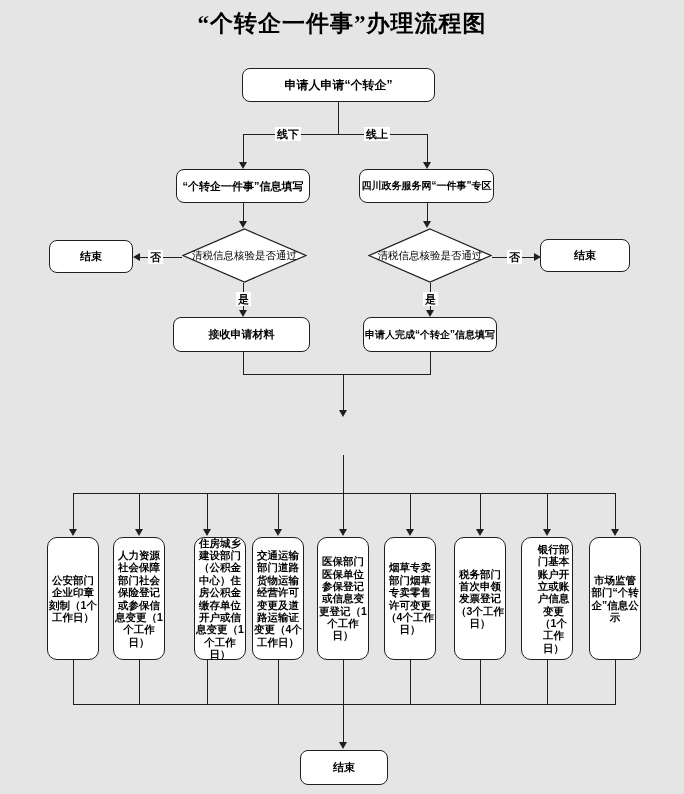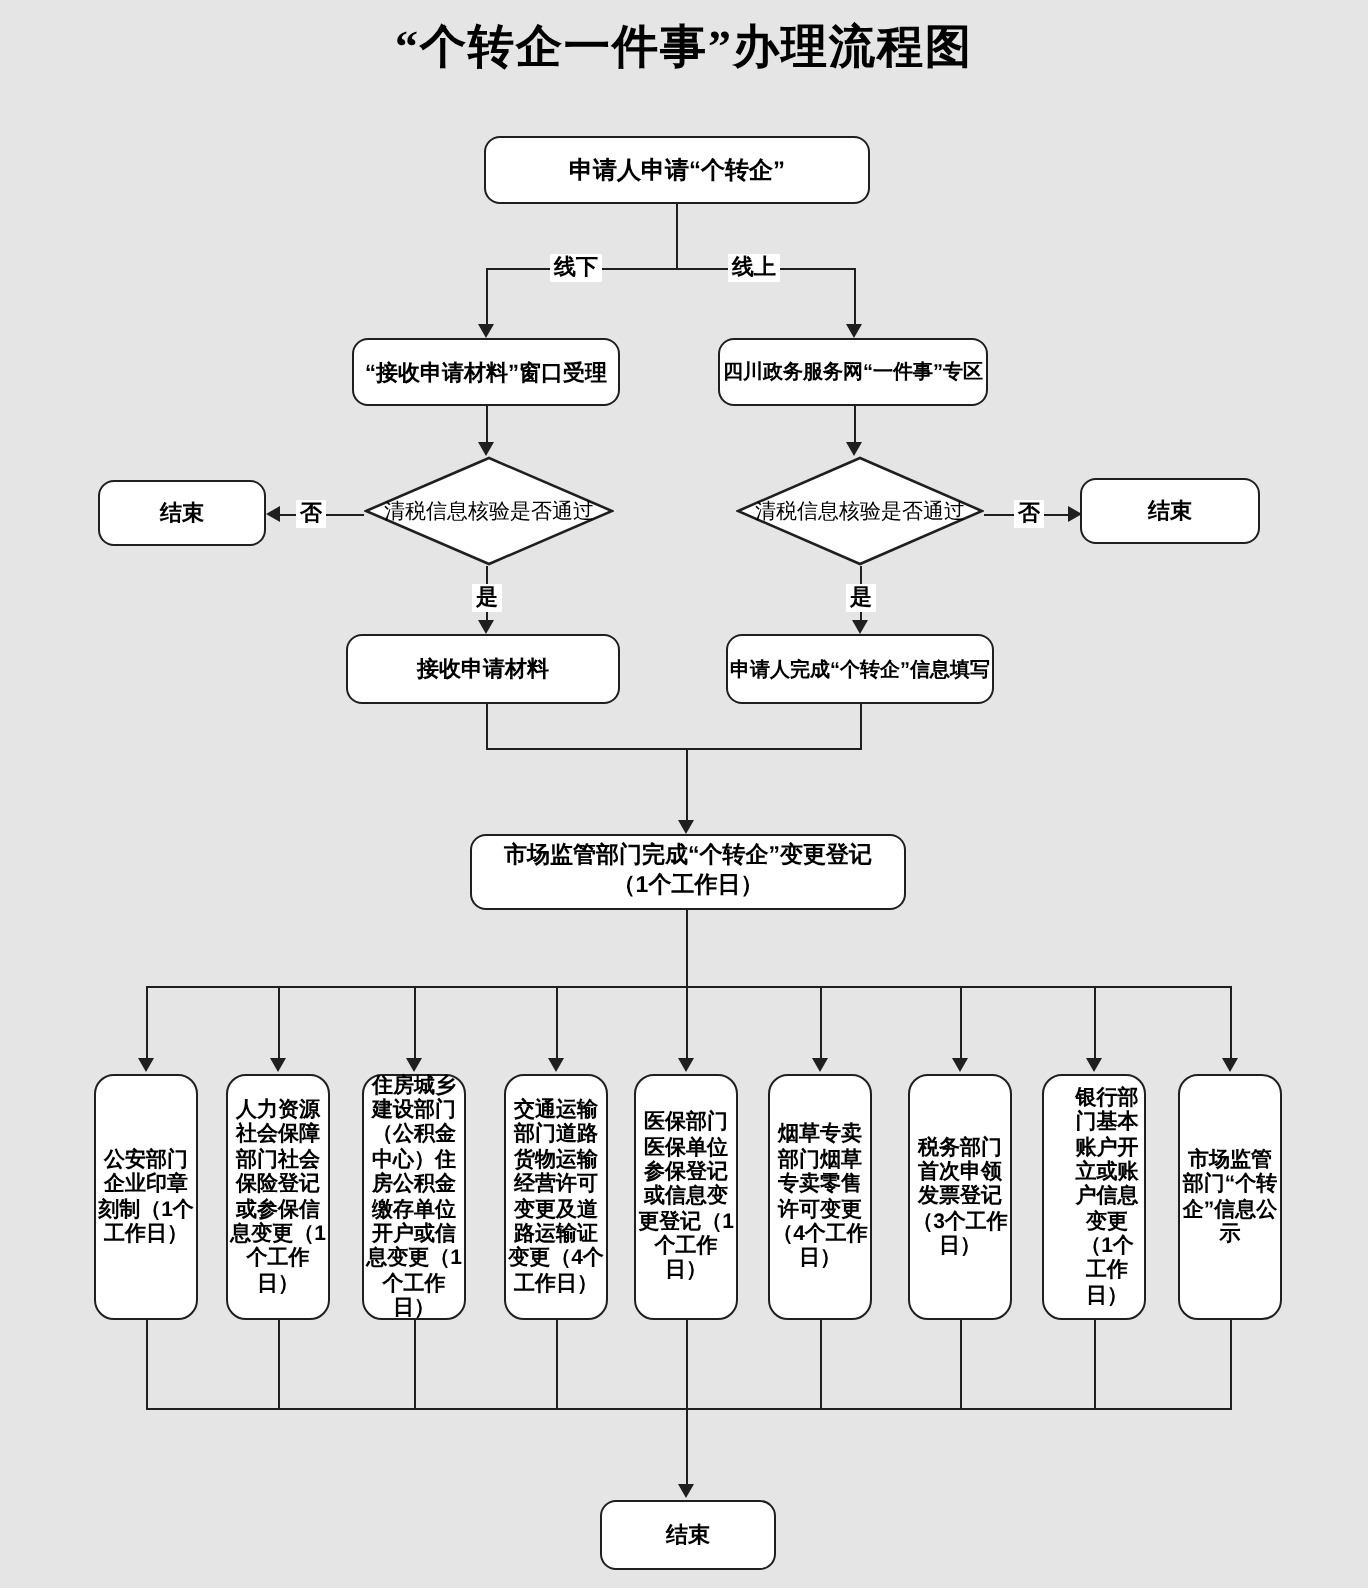--- a/index.html
+++ b/index.html
@@ -27,21 +27,21 @@
   #n-register { left:235px; top:417px; width:218px; height:38px; flex-direction:column;
                 font-size:11.5px; line-height:1.3; }
   #n-end-bottom { left:300px; top:750px; width:88px; height:35px; }
   .dept {
     position:absolute; top:537px; width:52px; height:123px;
     background:#fff; border:1.4px solid #1f1f1f; border-radius:10px;
     display:flex; align-items:center; justify-content:center; text-align:center;
     font-size:10.5px; font-weight:700; line-height:1.18; padding:1px; box-sizing:border-box;
     word-break:break-all;
   }
-  #d1{left:47px;} #d2{left:113px;} #d3{left:181px;} #d4{left:252px;} #d5{left:317px;}
+  #d1{left:47px;} #d2{left:113px;} #d3{left:194px;} #d4{left:252px;} #d5{left:317px;}
   #d6{left:384px;} #d7{left:454px;} #d8{left:521px;padding-left:14px;} #d9{left:589px;border-radius:10px;}
   .diamond { position:absolute; }
   #dm-left  { left:182px; top:228px; width:125px; height:55px; }
   #dm-right { left:368px; top:228px; width:124px; height:55px; }
   .diamond svg { display:block; width:100%; height:100%; }
   .dtext { position:absolute; inset:0; display:flex; align-items:center; justify-content:center;
            font-size:10.5px; font-weight:400; white-space:nowrap; }
   .lh, .lv { position:absolute; background:#1f1f1f; }
   .lh { height:1.3px; } .lv { width:1.3px; }
   #l1 { left:338px; top:102px; height:32px; }
@@ -147,45 +147,41 @@
   <i class="ar ar-d" id="a36"></i>
 
   <span class="chip" id="c-offline">线下</span>
   <span class="chip" id="c-online">线上</span>
   <span class="chip" id="c-no-left">否</span>
   <span class="chip" id="c-no-right">否</span>
   <span class="chip" id="c-yes-left">是</span>
   <span class="chip" id="c-yes-right">是</span>
 
   <div class="bx" id="n-start">申请人申请“个转企”</div>
-  <div class="bx" id="n-offline">“接收申请材料”窗口受理</div>
+  <div class="bx" id="n-offline">“个转企一件事”信息填写</div>
   <div class="bx" id="n-online">四川政务服务网“一件事”专区</div>
 
   <div class="diamond" id="dm-left">
     <svg viewBox="0 0 125 55">
       <polygon points="62.5,1 124,27.5 62.5,54 1,27.5" fill="#ffffff" stroke="#1f1f1f" stroke-width="1.3"></polygon>
     </svg>
     <span class="dtext">清税信息核验是否通过</span>
   </div>
   <div class="diamond" id="dm-right">
     <svg viewBox="0 0 124 55">
       <polygon points="62,1 123,27.5 62,54 1,27.5" fill="#ffffff" stroke="#1f1f1f" stroke-width="1.3"></polygon>
     </svg>
     <span class="dtext">清税信息核验是否通过</span>
   </div>
 
   <div class="bx" id="n-end-left">结束</div>
   <div class="bx" id="n-end-right">结束</div>
   <div class="bx" id="n-receive">接收申请材料</div>
   <div class="bx" id="n-fill">申请人完成“个转企”信息填写</div>
 
-  <div class="bx" id="n-register">
-    <span>市场监管部门完成“个转企”变更登记</span>
-    <span>（1个工作日）</span>
-  </div>
 
   <div class="dept" id="d1">公安部门企业印章刻制（1个工作日）</div>
   <div class="dept" id="d2">人力资源社会保障部门社会保险登记或参保信息变更（1个工作日）</div>
   <div class="dept" id="d3">住房城乡建设部门（公积金中心）住房公积金缴存单位开户或信息变更（1个工作日）</div>
   <div class="dept" id="d4">交通运输部门道路货物运输经营许可变更及道路运输证变更（4个工作日）</div>
   <div class="dept" id="d5">医保部门医保单位参保登记或信息变更登记（1个工作日）</div>
   <div class="dept" id="d6">烟草专卖部门烟草专卖零售许可变更（4个工作日）</div>
   <div class="dept" id="d7">税务部门首次申领发票登记（3个工作日）</div>
   <div class="dept" id="d8">银行部门基本账户开立或账户信息变更（1个工作日）</div>
   <div class="dept" id="d9">市场监管部门“个转企”信息公示</div>

